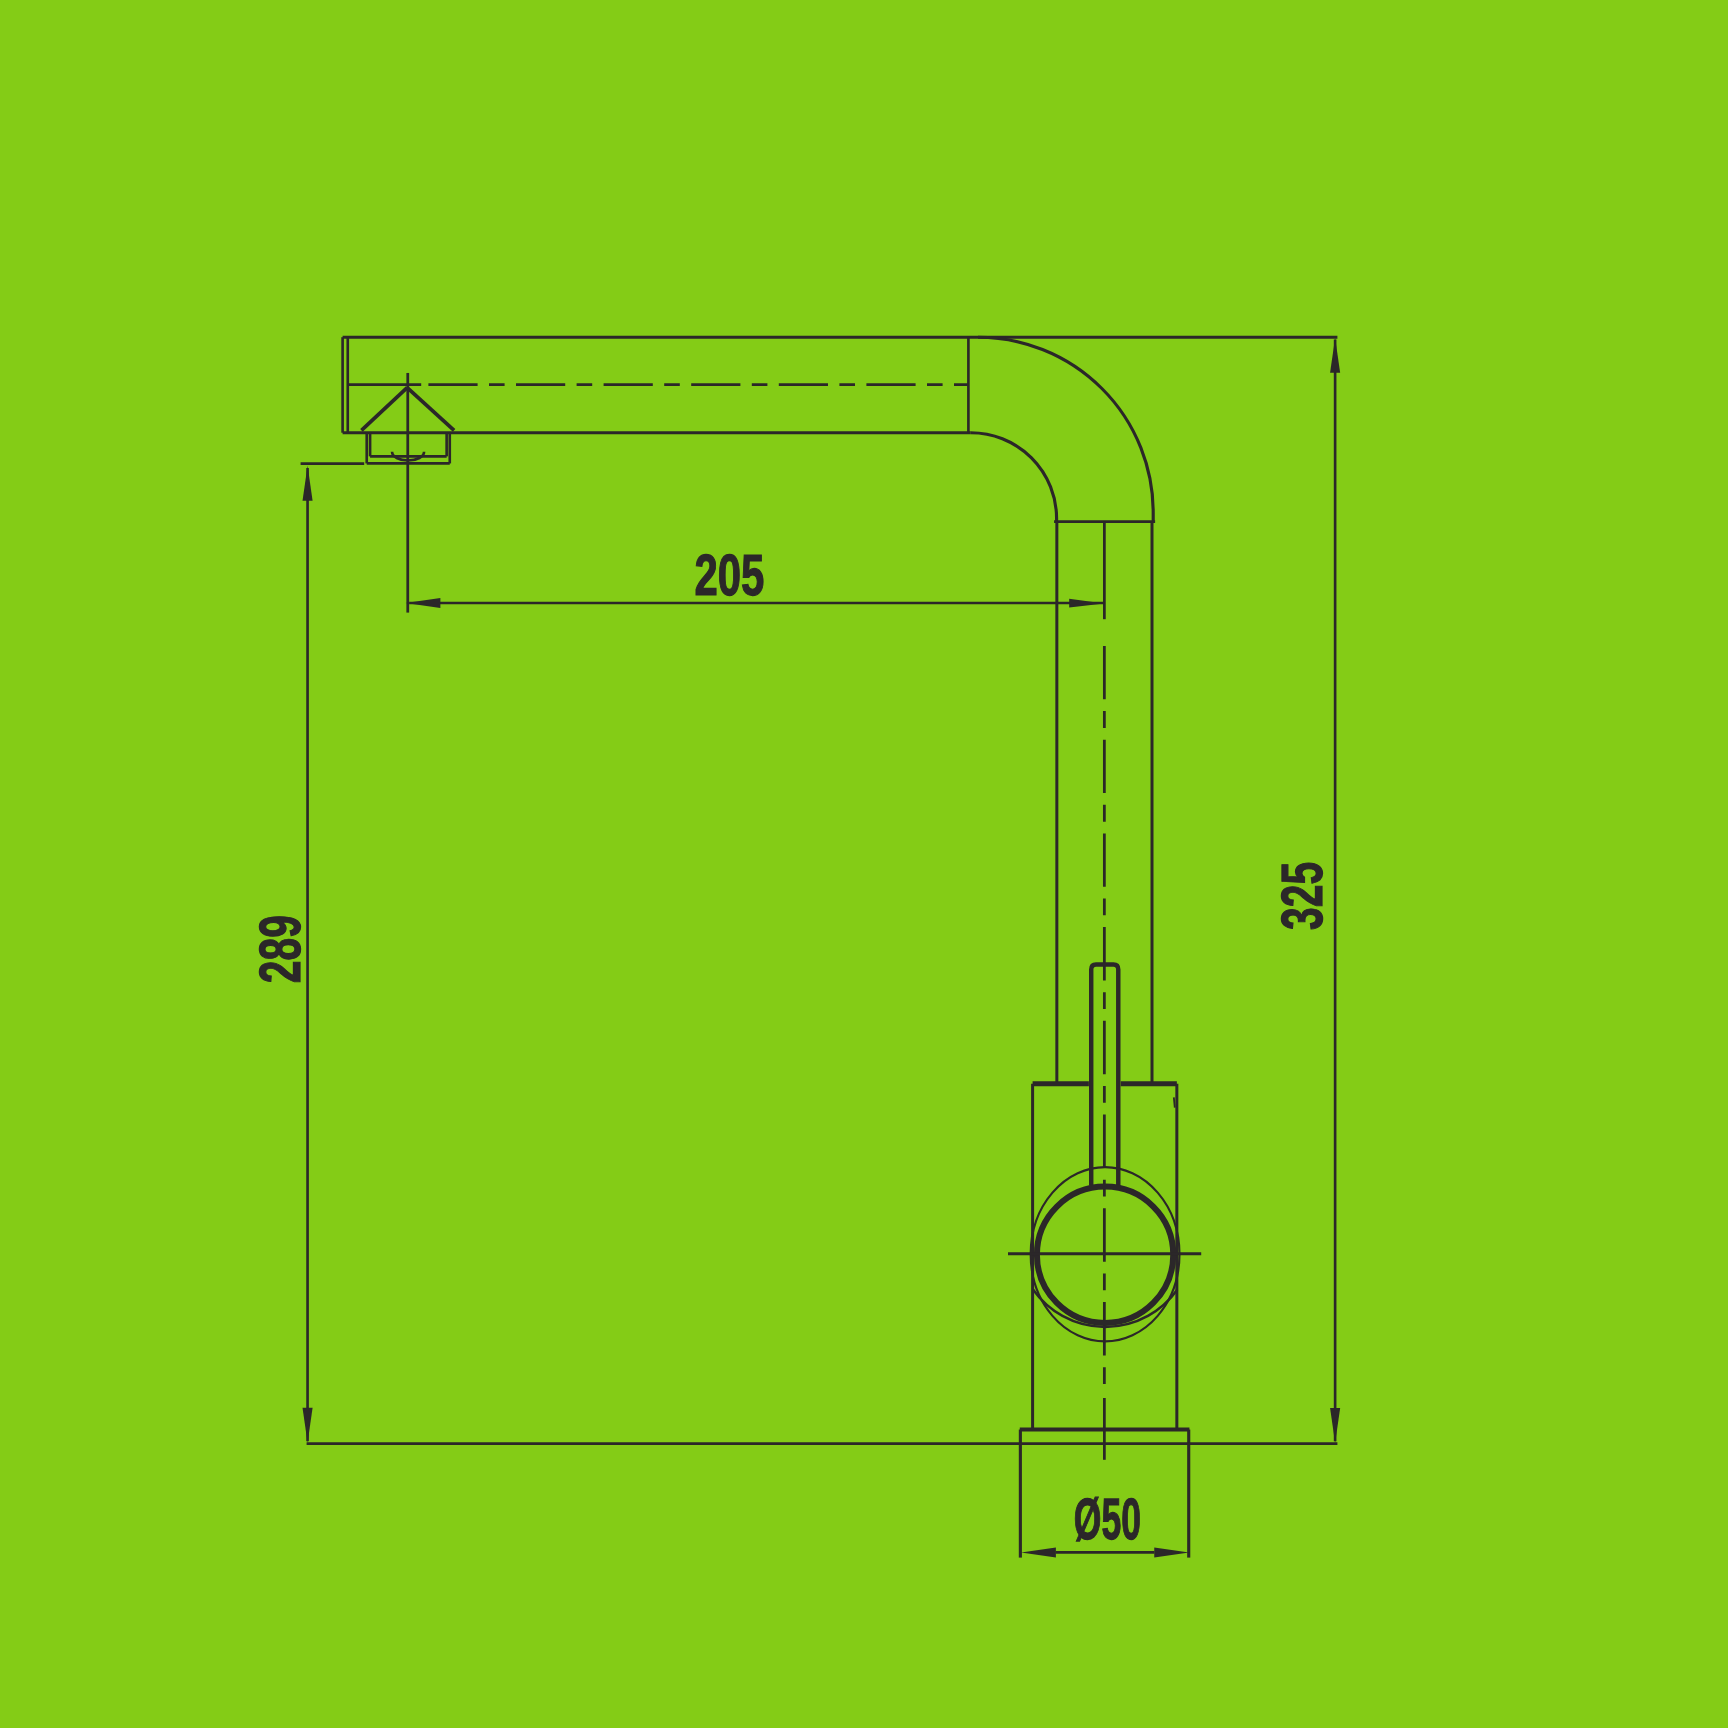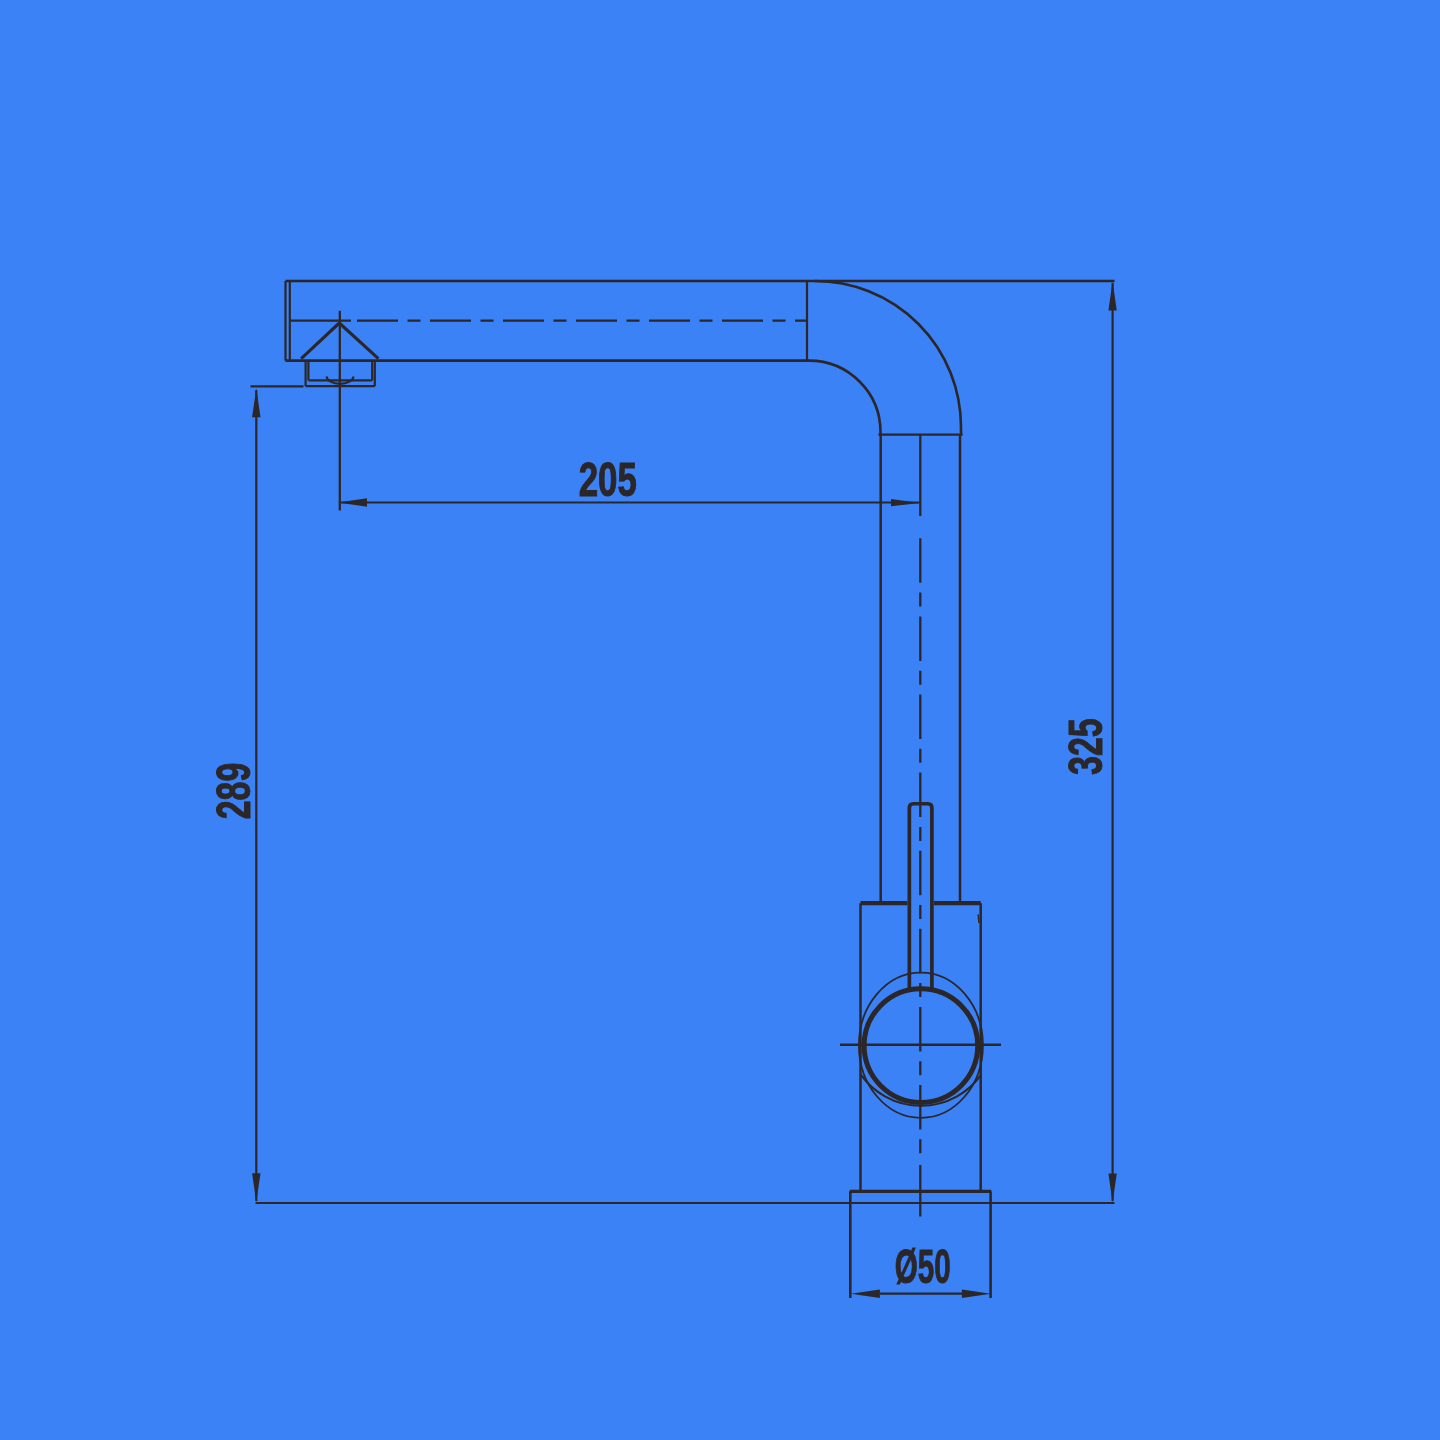--- a/index.html
+++ b/index.html
@@ -1,16 +1,16 @@
 <!DOCTYPE html>
 <html><head>
 <meta charset="utf-8">
 <style>
   html,body{margin:0;padding:0;background:#000;}
-  .page{width:1440px;height:1440px;background:#3b82f6;position:relative;overflow:hidden;}
+  .page{width:1440px;height:1440px;background:#84cc16;position:relative;overflow:hidden;}
   text{font-family:"Liberation Sans",sans-serif;fill:#2b2729;}
 </style>
 </head>
 <body>
 
 <div class="page">
 <svg width="1440" height="1440" viewBox="0 0 1440 1440" xmlns="http://www.w3.org/2000/svg">
   <g stroke="#2b2729" fill="none" stroke-linecap="butt">
 
     <path d="M285.5,281 H1114.5" stroke-width="2.6"></path>

